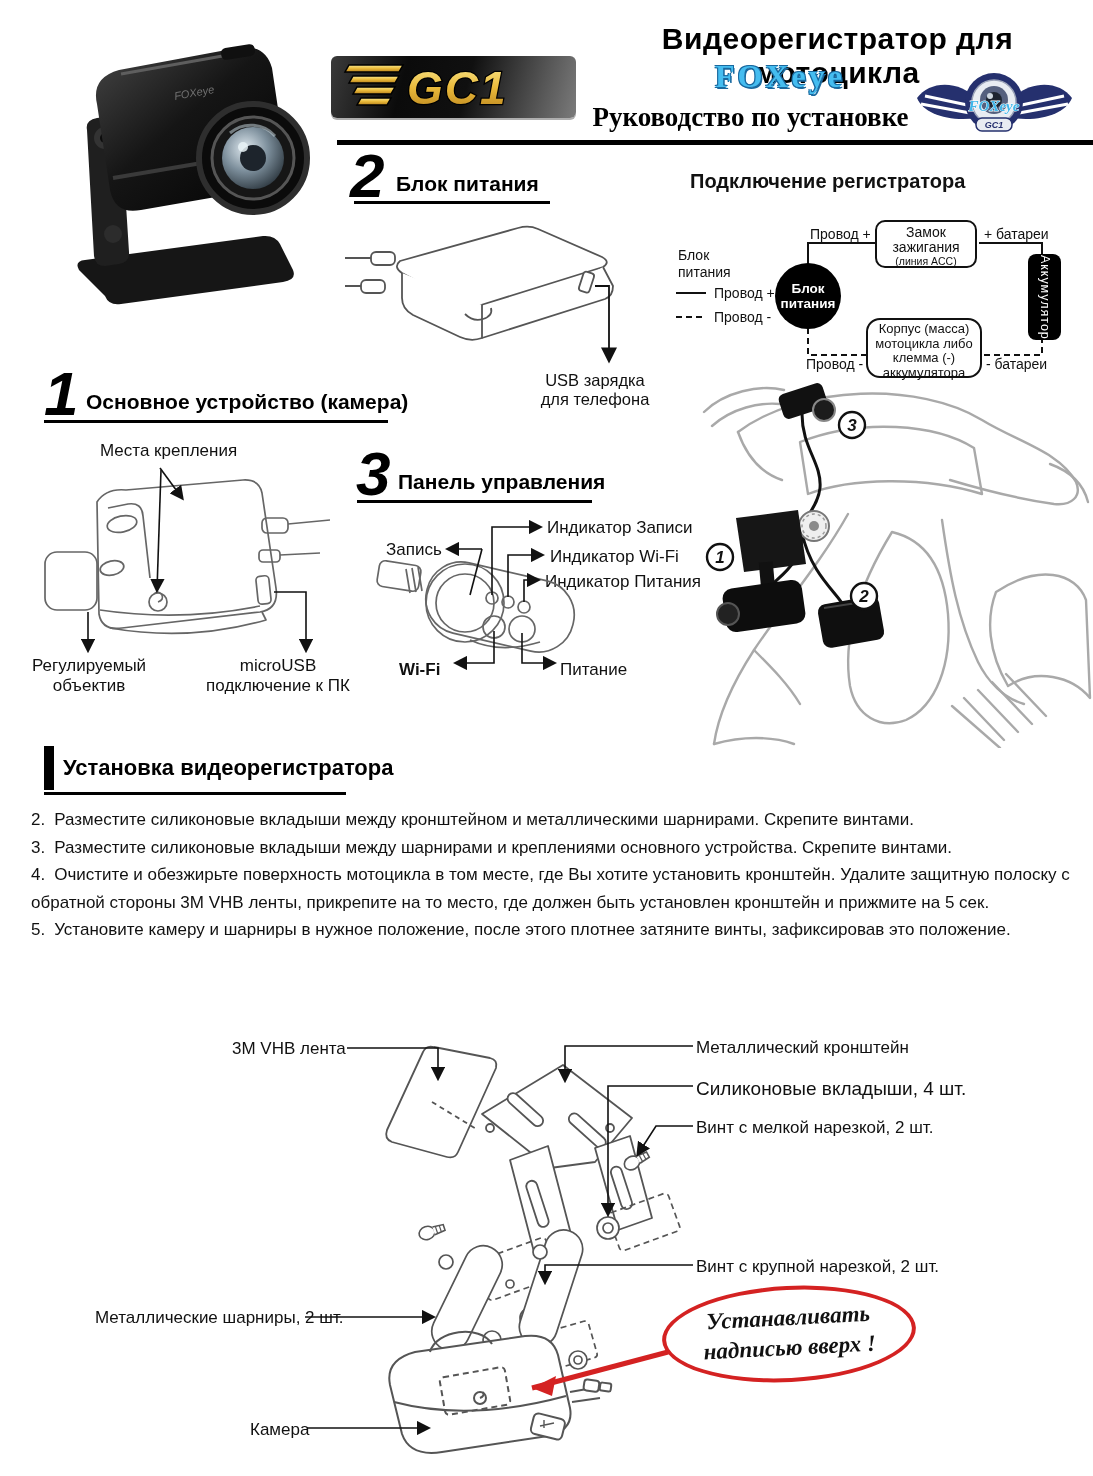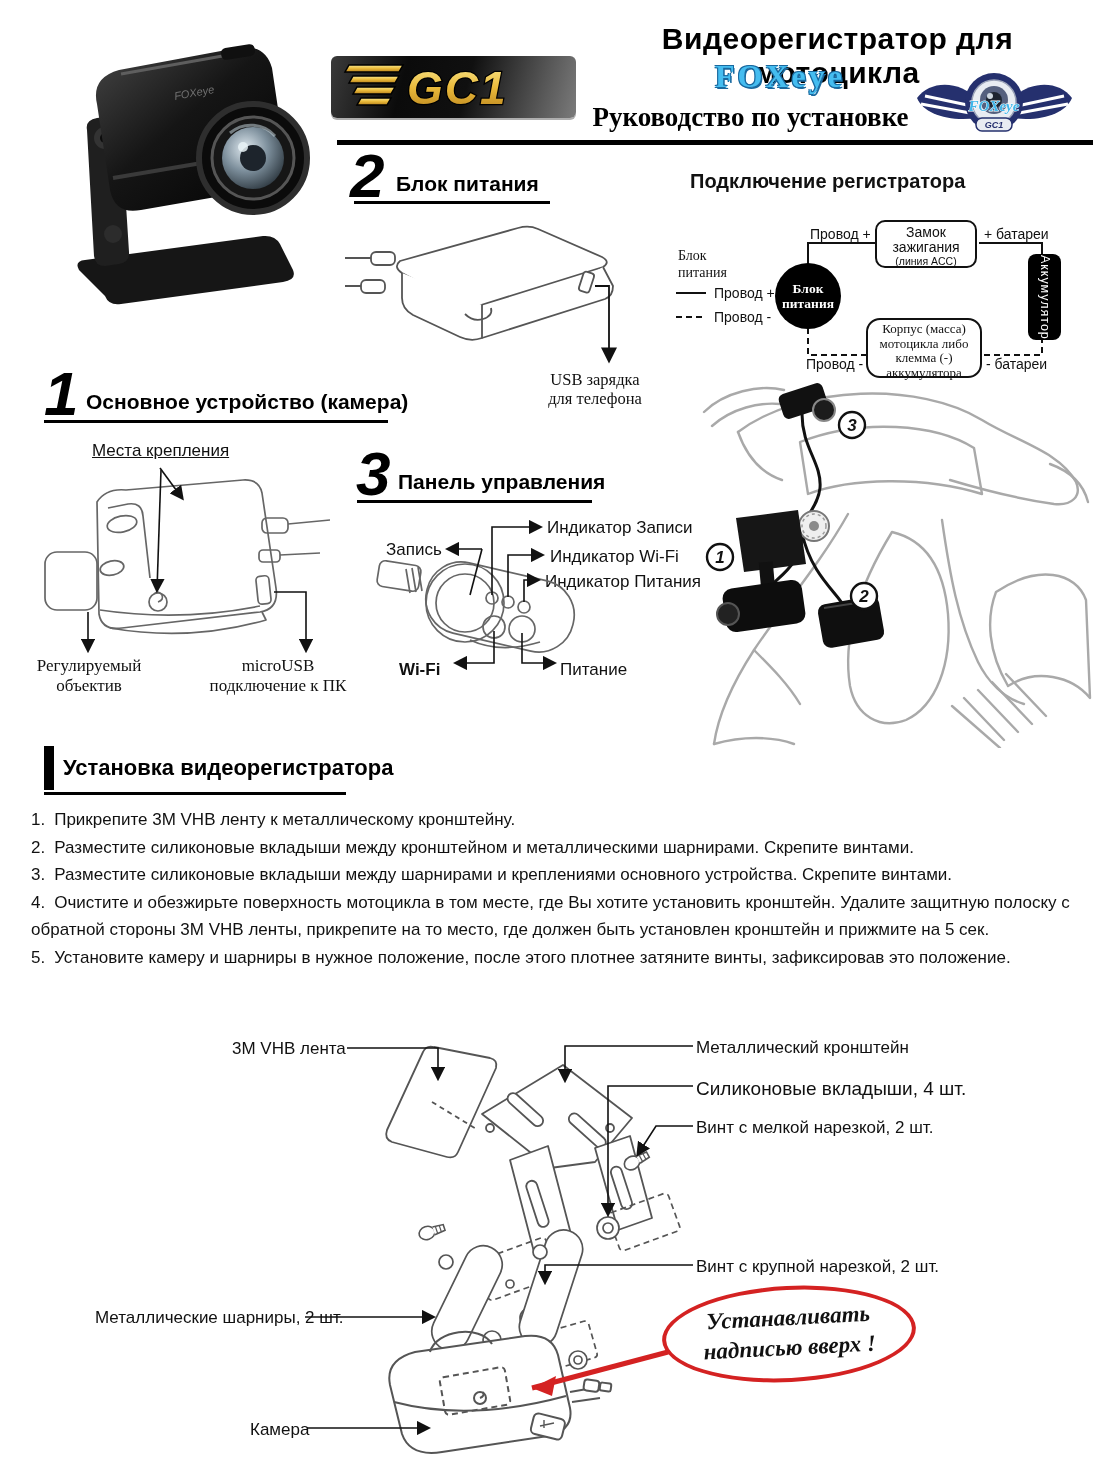--- a/index.html
+++ b/index.html
@@ -1,19 +1,19 @@
 <!DOCTYPE html>
 <html><head>
 <meta charset="utf-8">
 <style>
   html,body{margin:0;padding:0;background:#fff;}
   #page{position:relative;width:1093px;height:1476px;background:#fff;overflow:hidden;
         font-family:"Liberation Sans",sans-serif;color:#111;}
   .abs{position:absolute;}
-  .pre{white-space:pre-line;font-family:Liberation Serif, serif;}
+  .pre{white-space:pre-line;}
   .bignum{font-size:62px;font-weight:900;font-style:italic;line-height:0.85;color:#000;
           font-family:"Liberation Sans",sans-serif;}
   .sechead{font-size:21px;font-weight:700;color:#000;}
   .uline{height:2.5px;background:#000;}
   .lbl{font-size:16.5px;color:#111;line-height:1.15;}
   .lbl-c{text-align:center;}
   .wlabel{font-size:14px;color:#111;}
   .wbox{border:2px solid #111;border-radius:10px;background:#fff;text-align:center;}
   .steps{font-size:17px;line-height:27.6px;color:#111;}
   .step-num{margin-right:9px;}
@@ -173,21 +173,21 @@
 клемма (-)
 аккумулятора</div>
 
   <div class="abs" style="left:1028px;top:254px;width:33px;height:86px;background:#000;border-radius:8px;">
     <div class="battery-v">Аккумулятор</div>
   </div>
 
   <div class="abs bignum" style="left:44px;top:368px;">1</div>
   <div class="abs sechead" style="left:86px;top:390px;">Основное устройство (камера)</div>
   <div class="abs uline" style="left:44px;top:420px;width:344px;"></div>
-  <div class="abs lbl" style="left:92px;top:441px;font-size:17px;text-decoration:underline;">Места крепления</div>
+  <div class="abs lbl" style="left:100px;top:441px;font-size:17px;">Места крепления</div>
 
   <svg class="abs" style="left:30px;top:460px" width="330" height="200" viewBox="0 0 330 200">
     <defs>
       <marker id="ahC" markerWidth="9" markerHeight="9" refX="7" refY="4.5" orient="auto">
         <path d="M0,0 L9,4.5 L0,9 Z" fill="#111"></path>
       </marker>
     </defs>
     <g stroke="#666" stroke-width="1.7" fill="none" stroke-linejoin="round">
       <rect x="15" y="92" width="52" height="58" rx="12"></rect>
       <path d="M67,42 Q76,28 96,30 L213,20 Q229,19 232,33 L246,128 Q249,149 230,152 L92,168 Q72,171 69,154 Z"></path>
@@ -299,21 +299,20 @@
       <circle cx="212" cy="228" r="13" fill="#fff" stroke="#111" stroke-width="2.4"></circle>
       <text x="212" y="234" fill="#111">2</text>
     </g>
   </svg>
 
   <div class="abs installbar" style="left:44px;top:746px;width:10px;height:44px;"></div>
   <div class="abs installhead" style="left:63px;top:755px;">Установка видеорегистратора</div>
   <div class="abs" style="left:44px;top:792px;width:302px;height:2.5px;background:#000;"></div>
 
   <div class="abs steps" style="left:31px;top:806px;width:1052px;">
-    <div><span class="step-num">1.</span><span>Прикрепите 3M VHB ленту к металлическому кронштейну.</span></div>
     <div><span class="step-num">2.</span><span>Разместите силиконовые вкладыши между кронштейном и металлическими шарнирами. Скрепите винтами.</span></div>
     <div><span class="step-num">3.</span><span>Разместите силиконовые вкладыши между шарнирами и креплениями основного устройства. Скрепите винтами.</span></div>
     <div><span class="step-num">4.</span><span>Очистите и обезжирьте поверхность мотоцикла в том месте, где Вы хотите установить кронштейн. Удалите защитную полоску с обратной стороны 3M VHB ленты, прикрепите на то место, где должен быть установлен кронштейн и прижмите на 5 сек.</span></div>
     <div><span class="step-num">5.</span><span>Установите камеру и шарниры в нужное положение, после этого плотнее затяните винты, зафиксировав это положение.</span></div>
   </div>
 
   <svg class="abs" style="left:180px;top:1030px" width="740" height="446" viewBox="0 0 740 446">
     <defs>
       <marker id="ahE" markerWidth="9" markerHeight="9" refX="7" refY="4.5" orient="auto">
         <path d="M0,0 L9,4.5 L0,9 Z" fill="#111"></path>

